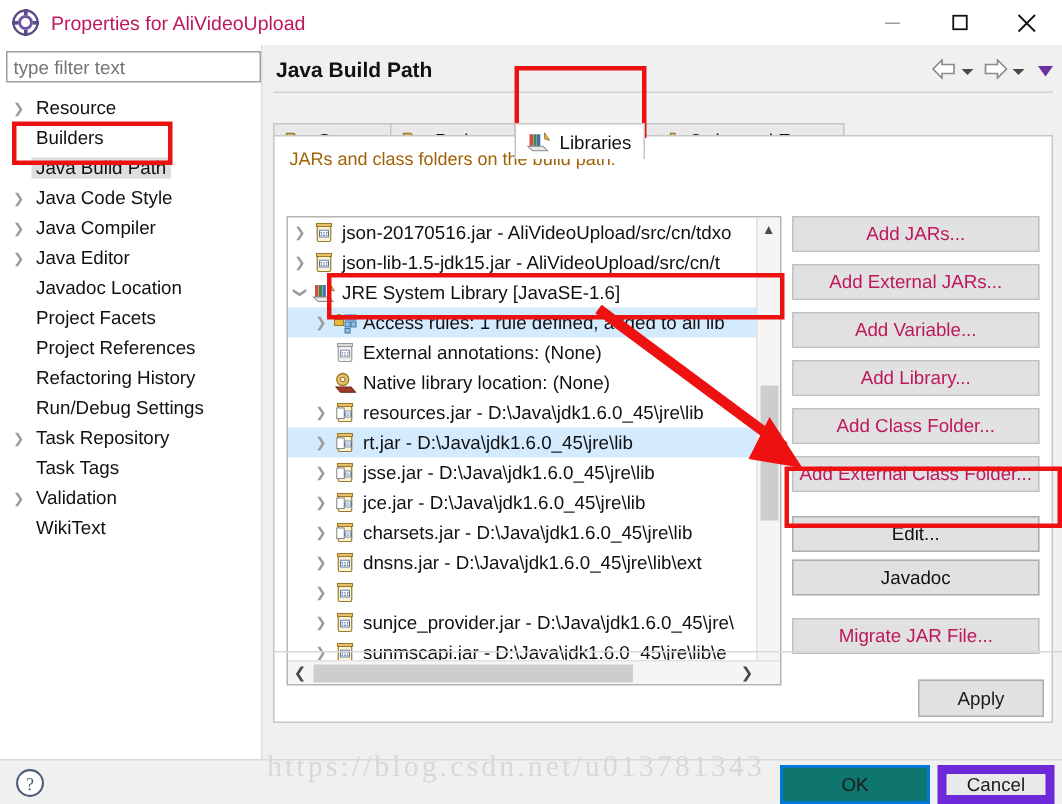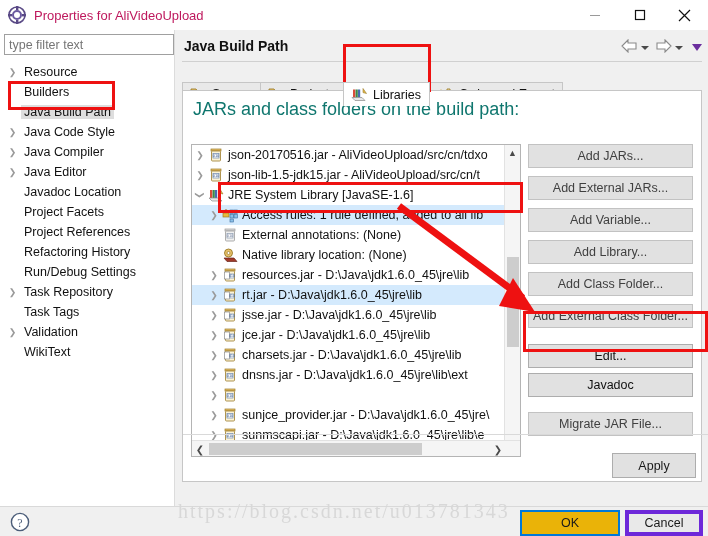--- a/index.html
+++ b/index.html
@@ -88,21 +88,21 @@
     padding:0 7px; font-size:12.5px; color:#111;
     background:#e9e9e9; border:1px solid #c6c6c6; border-bottom:none;
     white-space:nowrap;
   }
   .tab.active{ background:#ffffff; border-color:#c6c6c6; }
   #tabpanel{
     position:absolute; left:6px; top:60px; width:520px; height:392px;
     background:#ffffff; border:1px solid #c6c6c6;
   }
   #panel-label{
-    position:absolute; left:10px; top:8px; font-size:18px; color:#0f766e;
+    position:absolute; left:10px; top:8px; font-size:12px; color:#a16207;
   }
 
   
   #listbox{
     position:absolute; left:8px; top:53px; width:330px; height:313px;
     border:1px solid #b4b4b4; background:#fff; overflow:hidden;
   }
   #listinner{ position:absolute; left:0; top:0; width:312px; }
   .row{
     height:20px; display:flex; align-items:center; white-space:nowrap;
@@ -132,44 +132,44 @@
   .hbtn{ position:absolute; top:0; width:16px; height:16px; display:flex;
          align-items:center;justify-content:center;font-size:10px;color:#4a4a4a;}
 
   
   .sidebtn{
     position:absolute; left:345px; width:165px; height:24px;
     background:#e1e1e1; border:1px solid #adadad;
     display:flex; align-items:center; justify-content:center;
     font-size:12.5px; color:#111;
   }
-  .sidebtn.disabled{ color:#404040; background:#e1e1e1; border-color:#c2c2c2;}
+  .sidebtn.disabled{ color:#be185d; background:#e1e1e1; border-color:#c2c2c2;}
   #apply-btn{
     position:absolute; left:436px; bottom:28px; width:84px; height:25px;
     background:#e1e1e1; border:1px solid #adadad;
     display:flex; align-items:center; justify-content:center; font-size:12.5px;
   }
   #sep-bottom{
     position:absolute; left:0; bottom:46px; width:532px; height:1px; background:#d9d9d9;
   }
 
   
   #footer{
     position:absolute; left:0; top:506px; width:708px; height:30px; background:#f0f0f0;
     border-top:1px solid #d9d9d9;
   }
   #help-icon{ position:absolute; left:10px; top:5px; width:20px; height:20px;}
   #ok-btn{
     position:absolute; left:520px; top:3px; width:100px; height:26px;
-    background:#eab308; border:2px solid #0078d7;
+    background:#0f766e; border:2px solid #0078d7;
     display:flex;align-items:center;justify-content:center;font-size:12.5px;
   }
   #cancel-btn{
     position:absolute; left:625px; top:3px; width:78px; height:26px;
-    background:#e9e9e9; border:4px solid #6d28d9;
+    background:#e9e9e9; border:6px solid #6d28d9;
     display:flex;align-items:center;justify-content:center;font-size:12.5px;
   }
 
   
   .redbox{ position:absolute; border:3px solid #ee1111; pointer-events:none; }
   #wm{
     position:absolute; left:178px; top:500px; width:520px;
     font-family:"Liberation Serif", serif; font-size:20px;
     color:#d8d8d8; letter-spacing:2px; white-space:nowrap;
   }

